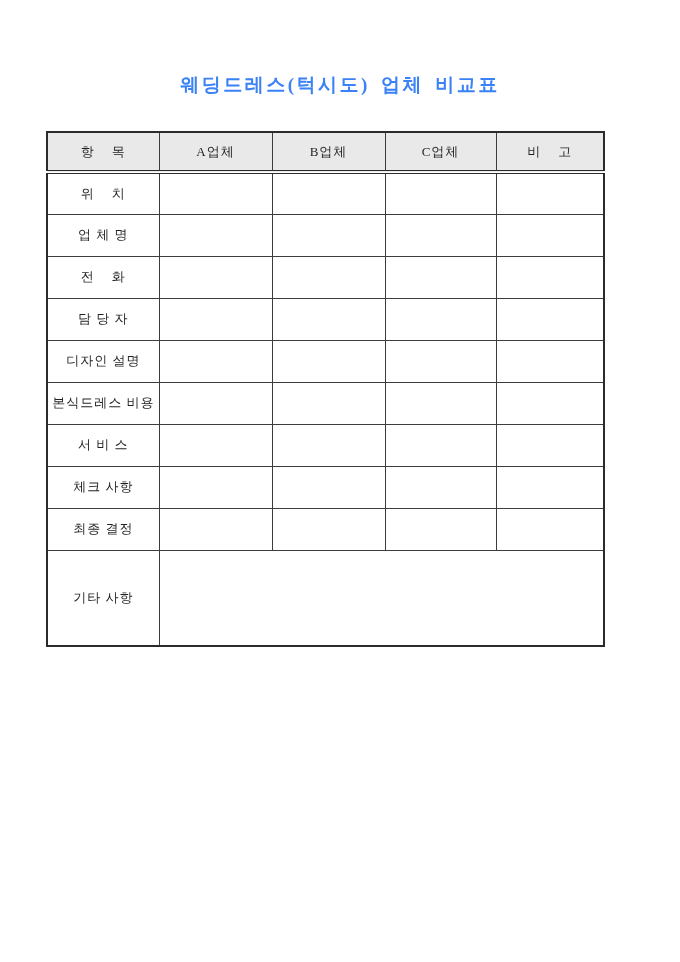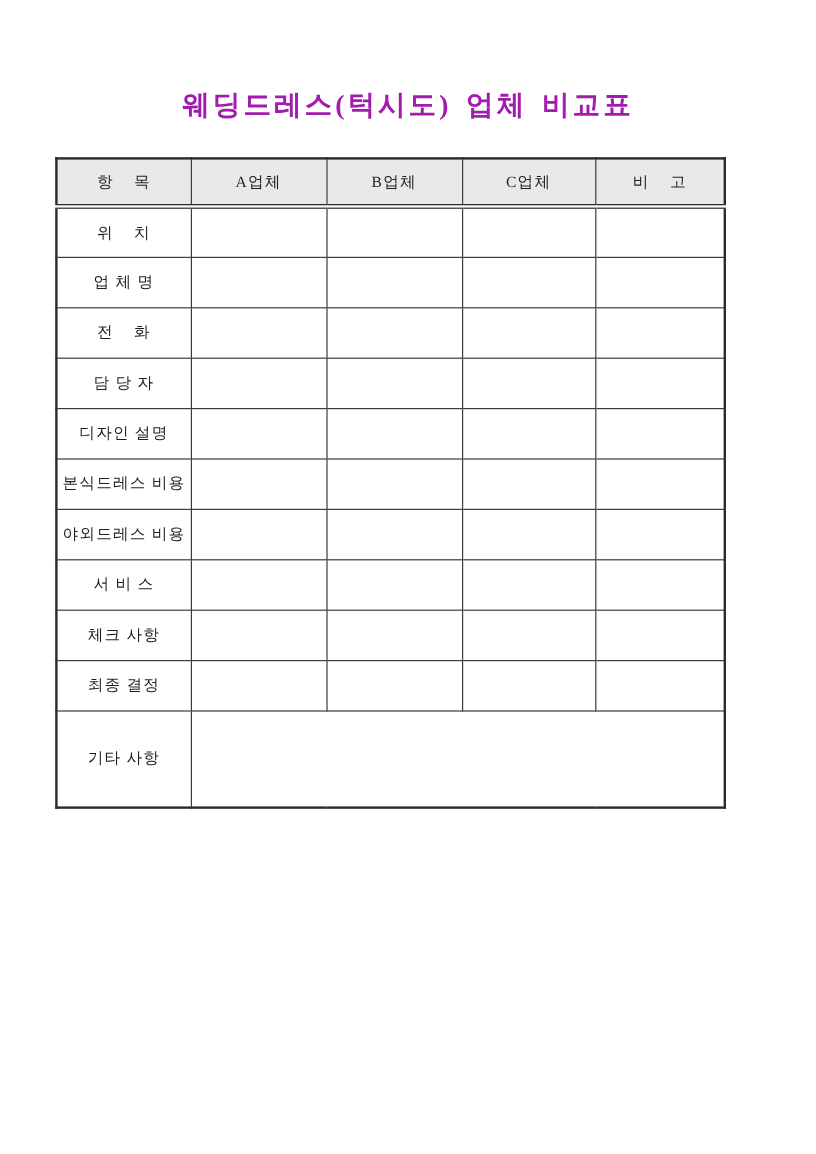--- a/index.html
+++ b/index.html
@@ -12,26 +12,26 @@
     font-family: "Liberation Serif", "DejaVu Serif", serif;
     color: #1f1f1f;
     overflow: hidden;
   }
   .doc-title {
     position: absolute;
     top: 72px;
     left: 0;
     width: 100%;
     text-align: center;
-    font-size: 23px;
+    font-size: 19px;
     font-weight: bold;
     letter-spacing: 2.5px;
     word-spacing: 4px;
     white-space: pre;
-    color: #a21caf;
+    color: #3b82f6;
   }
   table.cmp {
     position: absolute;
     top: 131px;
     left: 46px;
     width: 557px;
     border-collapse: collapse;
     table-layout: fixed;
     border: 2px solid #2b2b2b;
   }
@@ -45,21 +45,21 @@
     color: #1f1f1f;
     padding: 0;
   }
   table.cmp thead th {
     height: 40px;
     background: #e9e9e9;
     font-weight: normal;
     border-bottom: 4px double #2b2b2b;
   }
   table.cmp tbody tr { height: 42px; }
-  table.cmp tbody tr.tall-row { height: 81px; }
+  table.cmp tbody tr.tall-row { height: 96px; }
   td.blank-cell { background: #ffffff; }
 </style>
 </head>
 <body>
 
 <div class="page">
 
   <div class="doc-title">웨딩드레스(턱시도) 업체 비교표</div>
 
   <table class="cmp">
@@ -116,27 +116,20 @@
         <td class="blank-cell"></td>
       </tr>
       <tr>
         <td>본식드레스 비용</td>
         <td class="blank-cell"></td>
         <td class="blank-cell"></td>
         <td class="blank-cell"></td>
         <td class="blank-cell"></td>
       </tr>
       <tr>
-        <td>야외드레스 비용</td>
-        <td class="blank-cell"></td>
-        <td class="blank-cell"></td>
-        <td class="blank-cell"></td>
-        <td class="blank-cell"></td>
-      </tr>
-      <tr>
         <td>서 비 스</td>
         <td class="blank-cell"></td>
         <td class="blank-cell"></td>
         <td class="blank-cell"></td>
         <td class="blank-cell"></td>
       </tr>
       <tr>
         <td>체크 사항</td>
         <td class="blank-cell"></td>
         <td class="blank-cell"></td>

